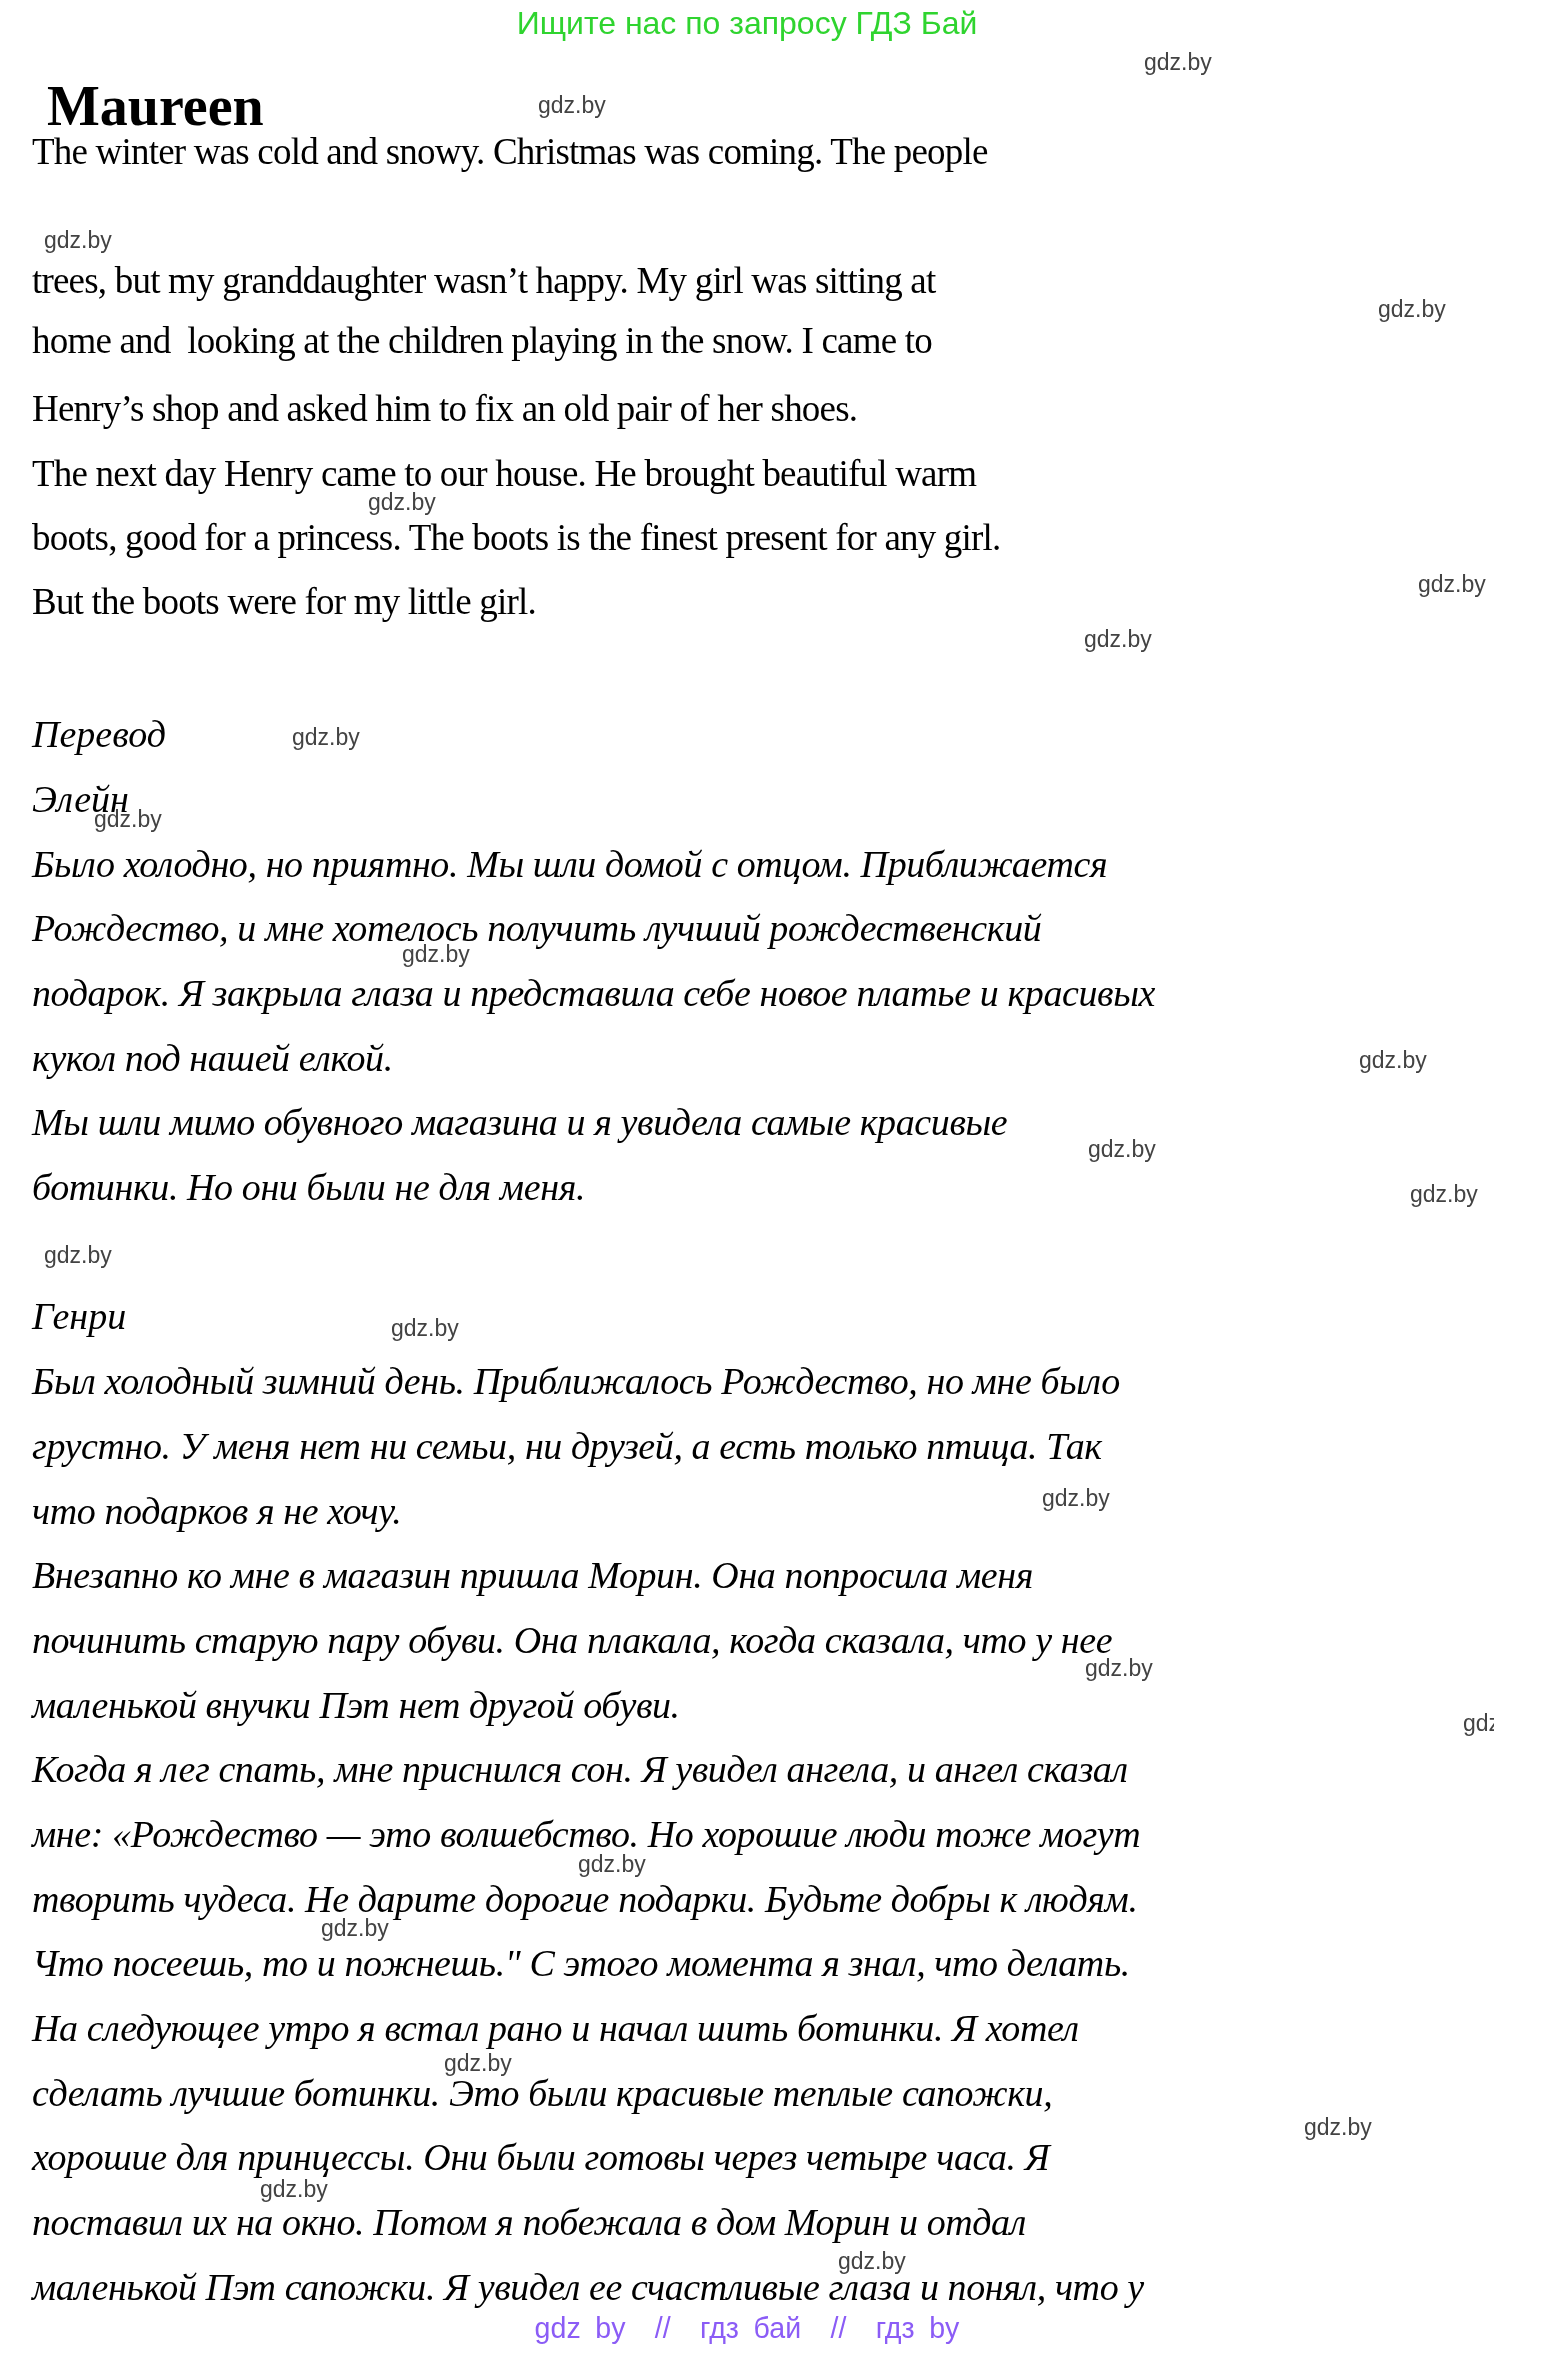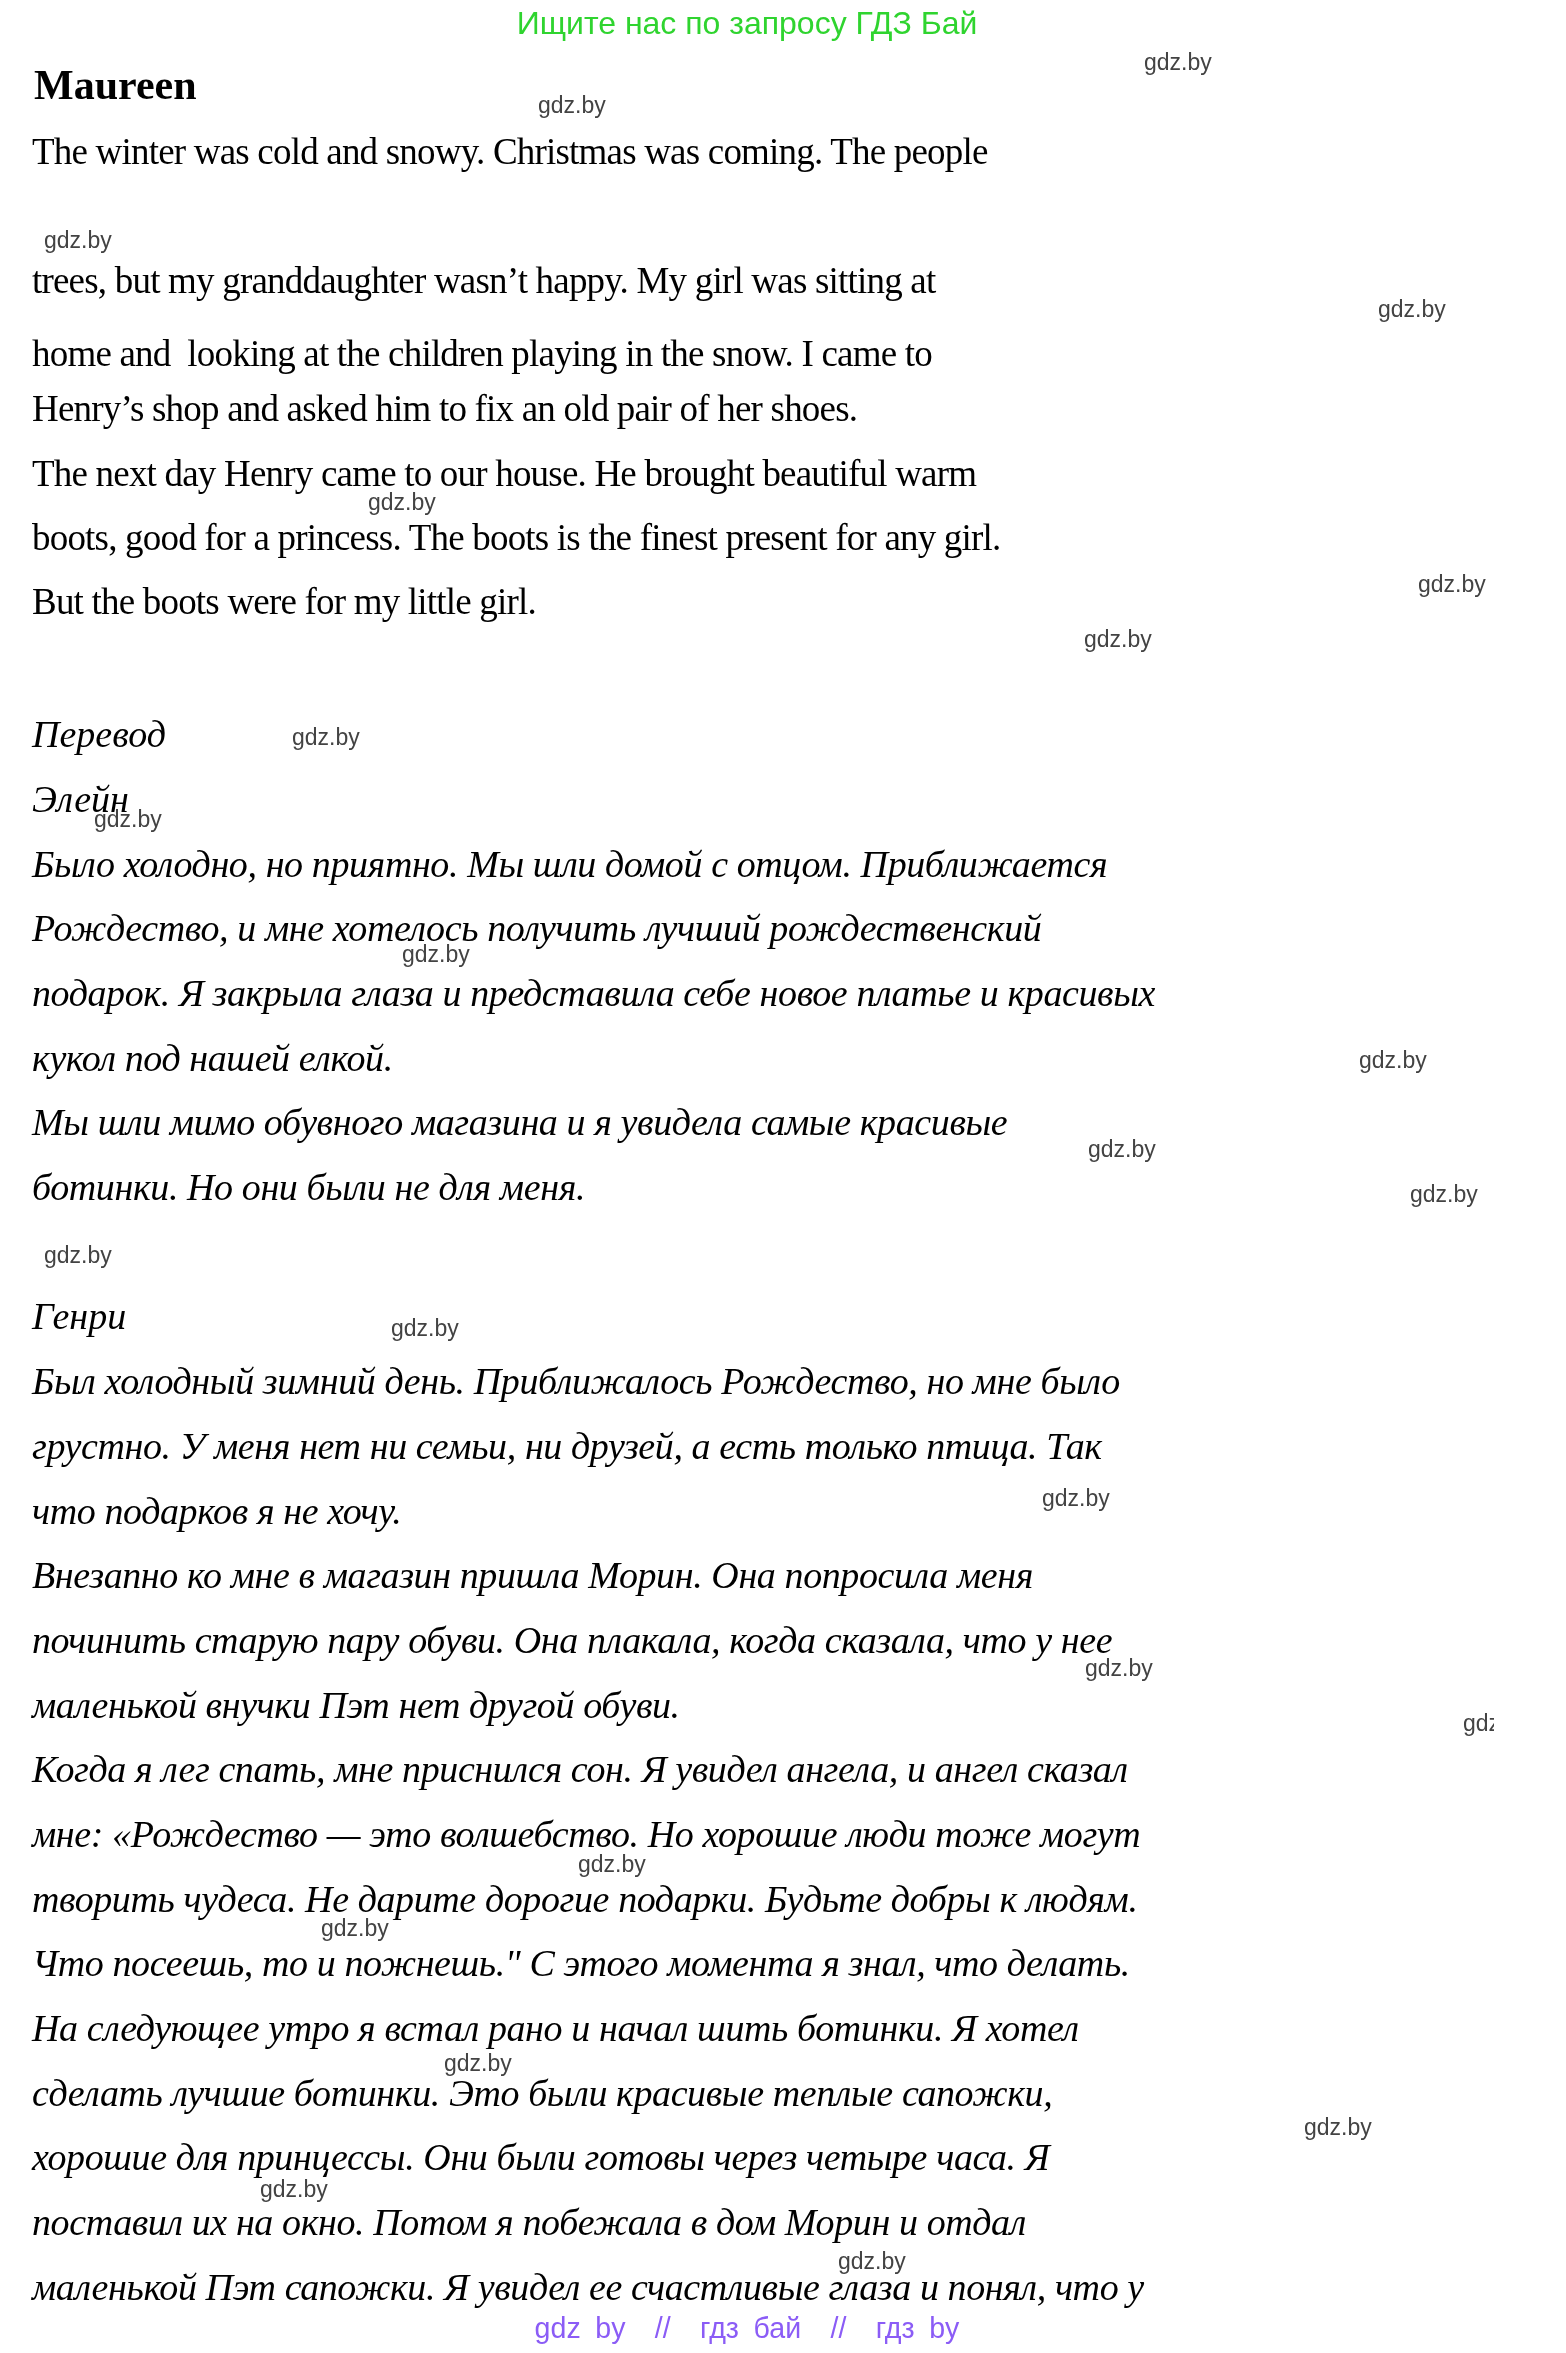--- a/index.html
+++ b/index.html
@@ -16,22 +16,22 @@
     top:5px; left:50%;
     transform:translateX(-50%);
     font-family:"Liberation Sans","DejaVu Sans",sans-serif;
     font-size:32px;
     color:#2fd42f;
     white-space:pre;
   }
   .title{
     position:absolute;
     left:30px; top:57px;
-    margin:4px;
-    font-size:42px;
+    margin:17px;
+    font-size:56px;
     font-weight:bold;
     color:#000;
     white-space:pre;
   }
   .line{
     position:absolute;
     left:32px;
     height:52px;
     color:#000;
     white-space:pre;
@@ -76,21 +76,21 @@
 <body>
 
 <div class="page">
 
   <div class="promo">Ищите нас по запросу ГДЗ Бай</div>
 
   <h1 class="title">Maureen</h1>
 
   <div class="line en" style="top:130px">The winter was cold and snowy. Christmas was coming. The people</div>
   <div class="line en" style="top:259px">trees, but my granddaughter wasn’t happy. My girl was sitting at</div>
-  <div class="line en" style="top:332px">home and  looking at the children playing in the snow. I came to</div>
+  <div class="line en" style="top:319px">home and  looking at the children playing in the snow. I came to</div>
   <div class="line en" style="top:387px">Henry’s shop and asked him to fix an old pair of her shoes.</div>
   <div class="line en" style="top:452px">The next day Henry came to our house. He brought beautiful warm</div>
   <div class="line en" style="top:516px">boots, good for a princess. The boots is the finest present for any girl.</div>
   <div class="line en" style="top:580px">But the boots were for my little girl.</div>
 
   <div class="ru-heading" style="top:712px">Перевод</div>
   <div class="ru-heading" style="top:777px">Элейн</div>
 
   <div class="line ru" style="top:842px">Было холодно, но приятно. Мы шли домой с отцом. Приближается</div>
   <div class="line ru" style="top:906px">Рождество, и мне хотелось получить лучший рождественский</div>

